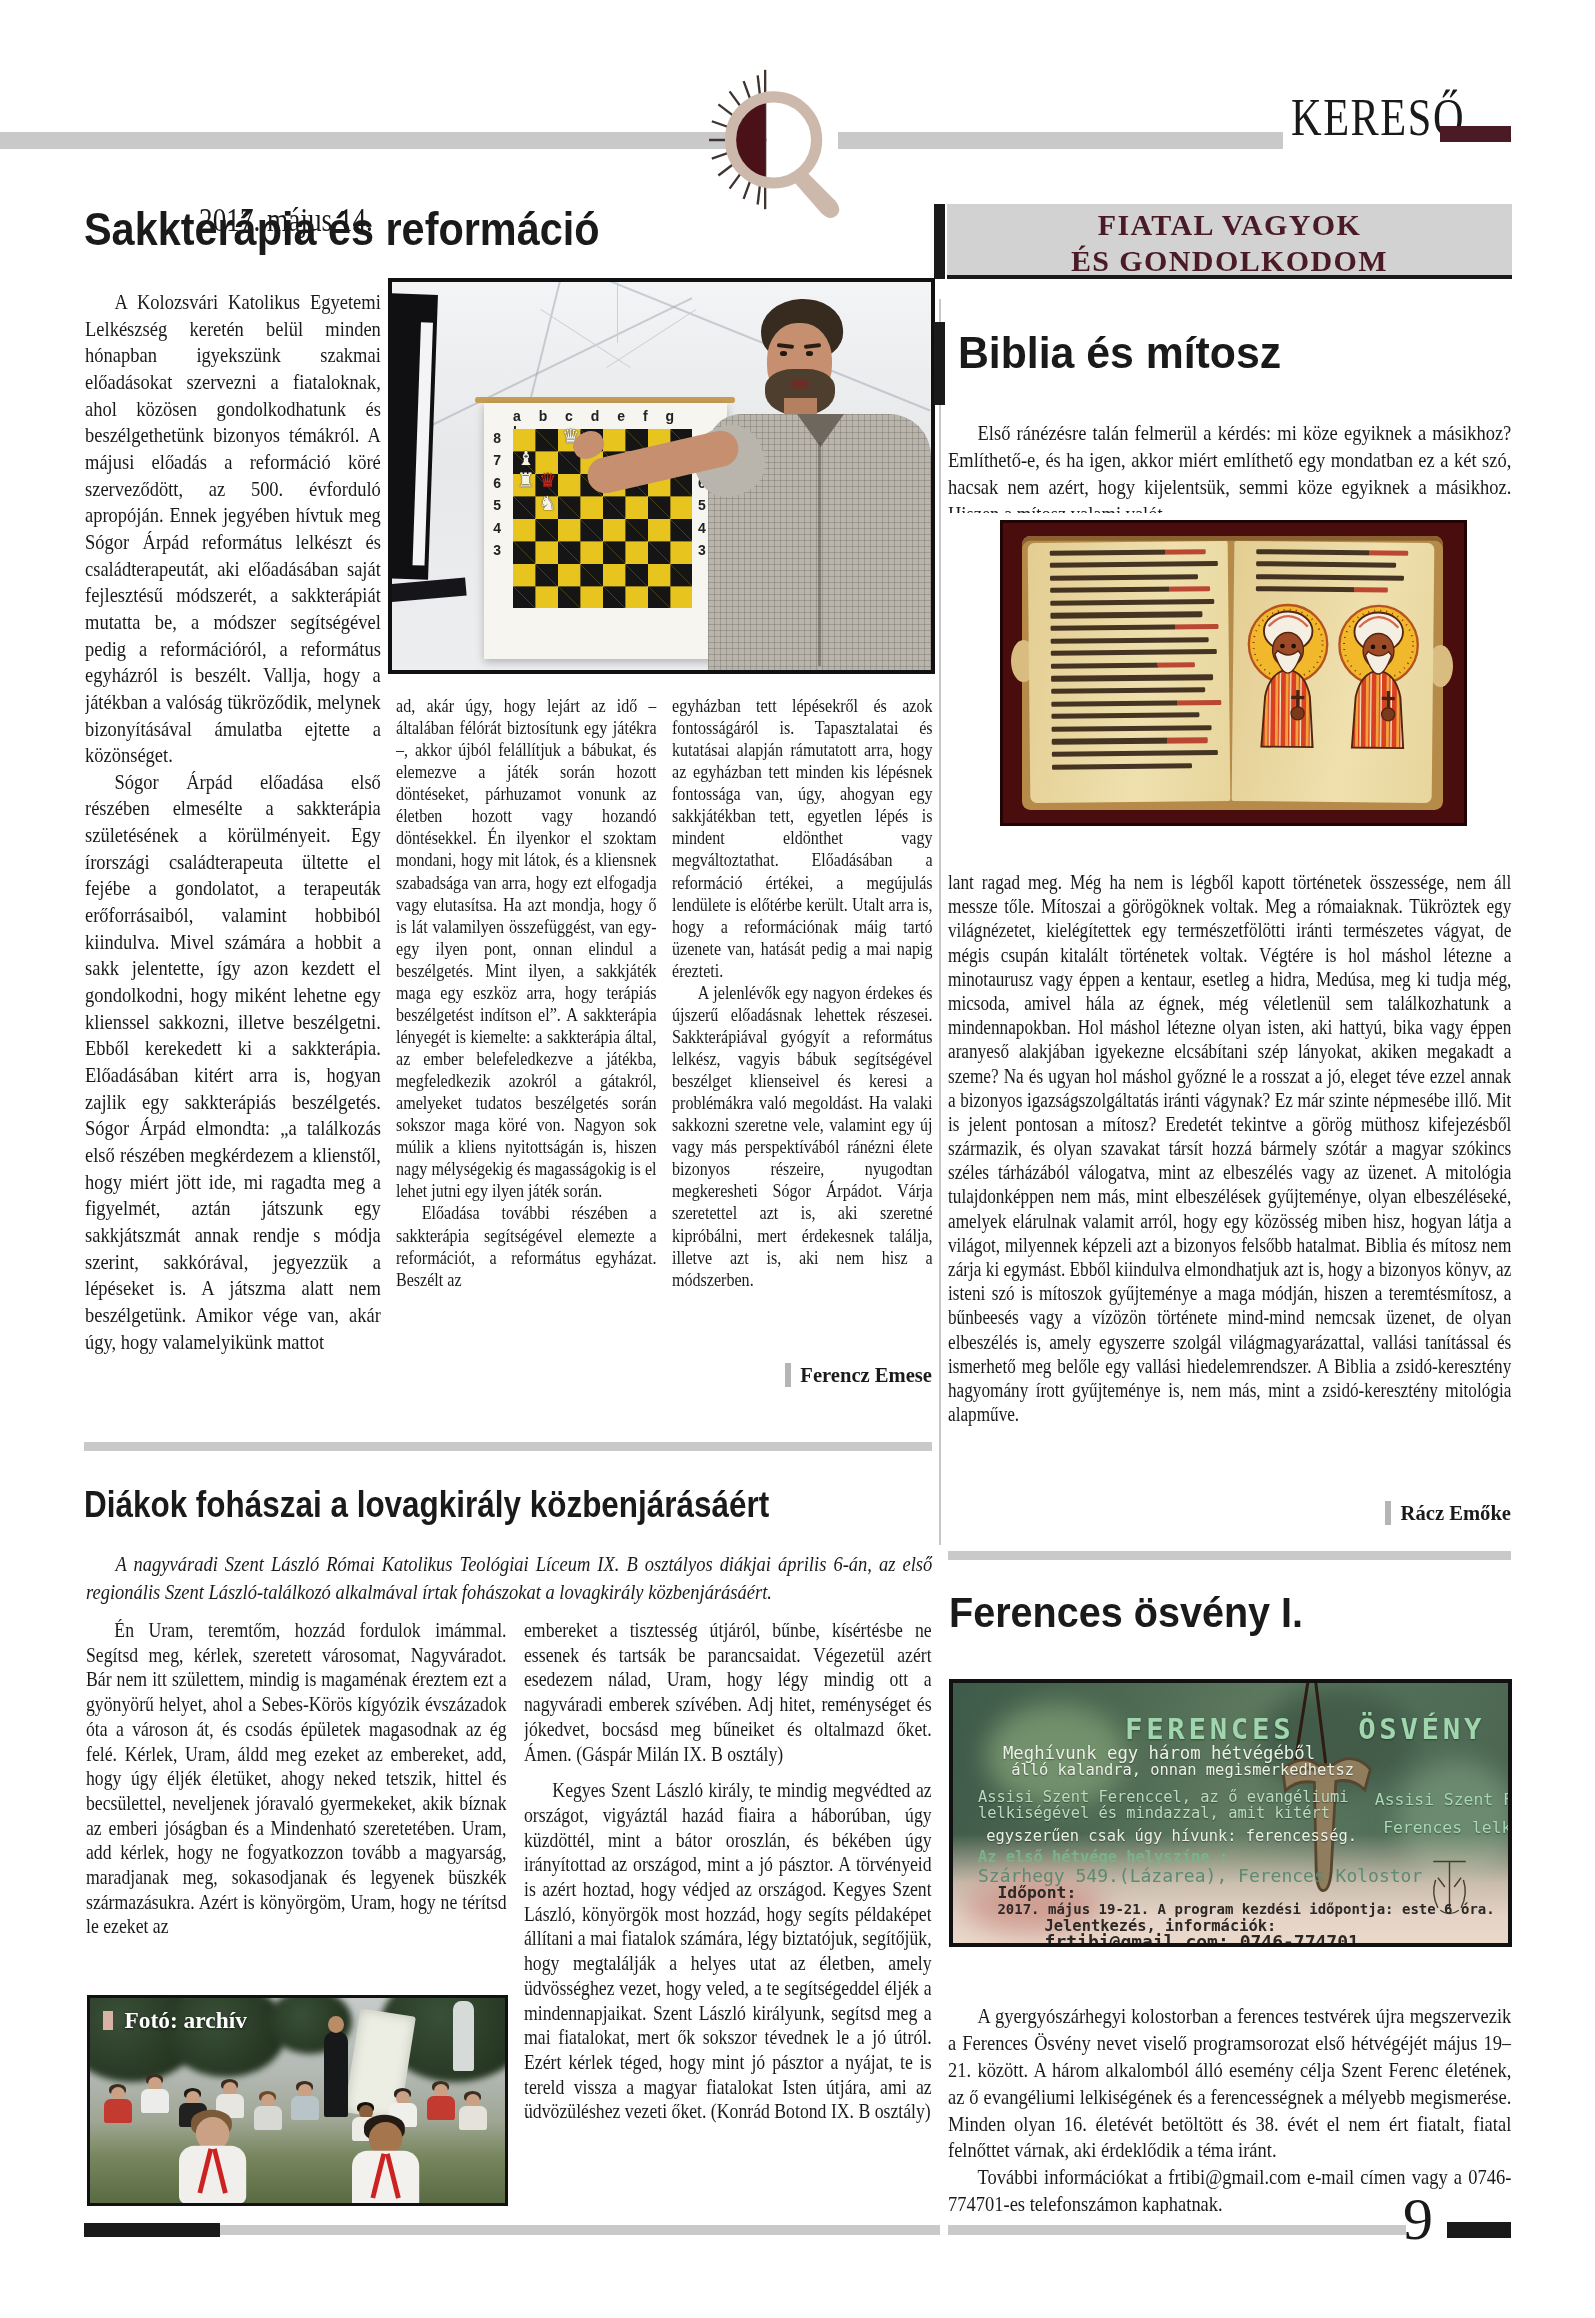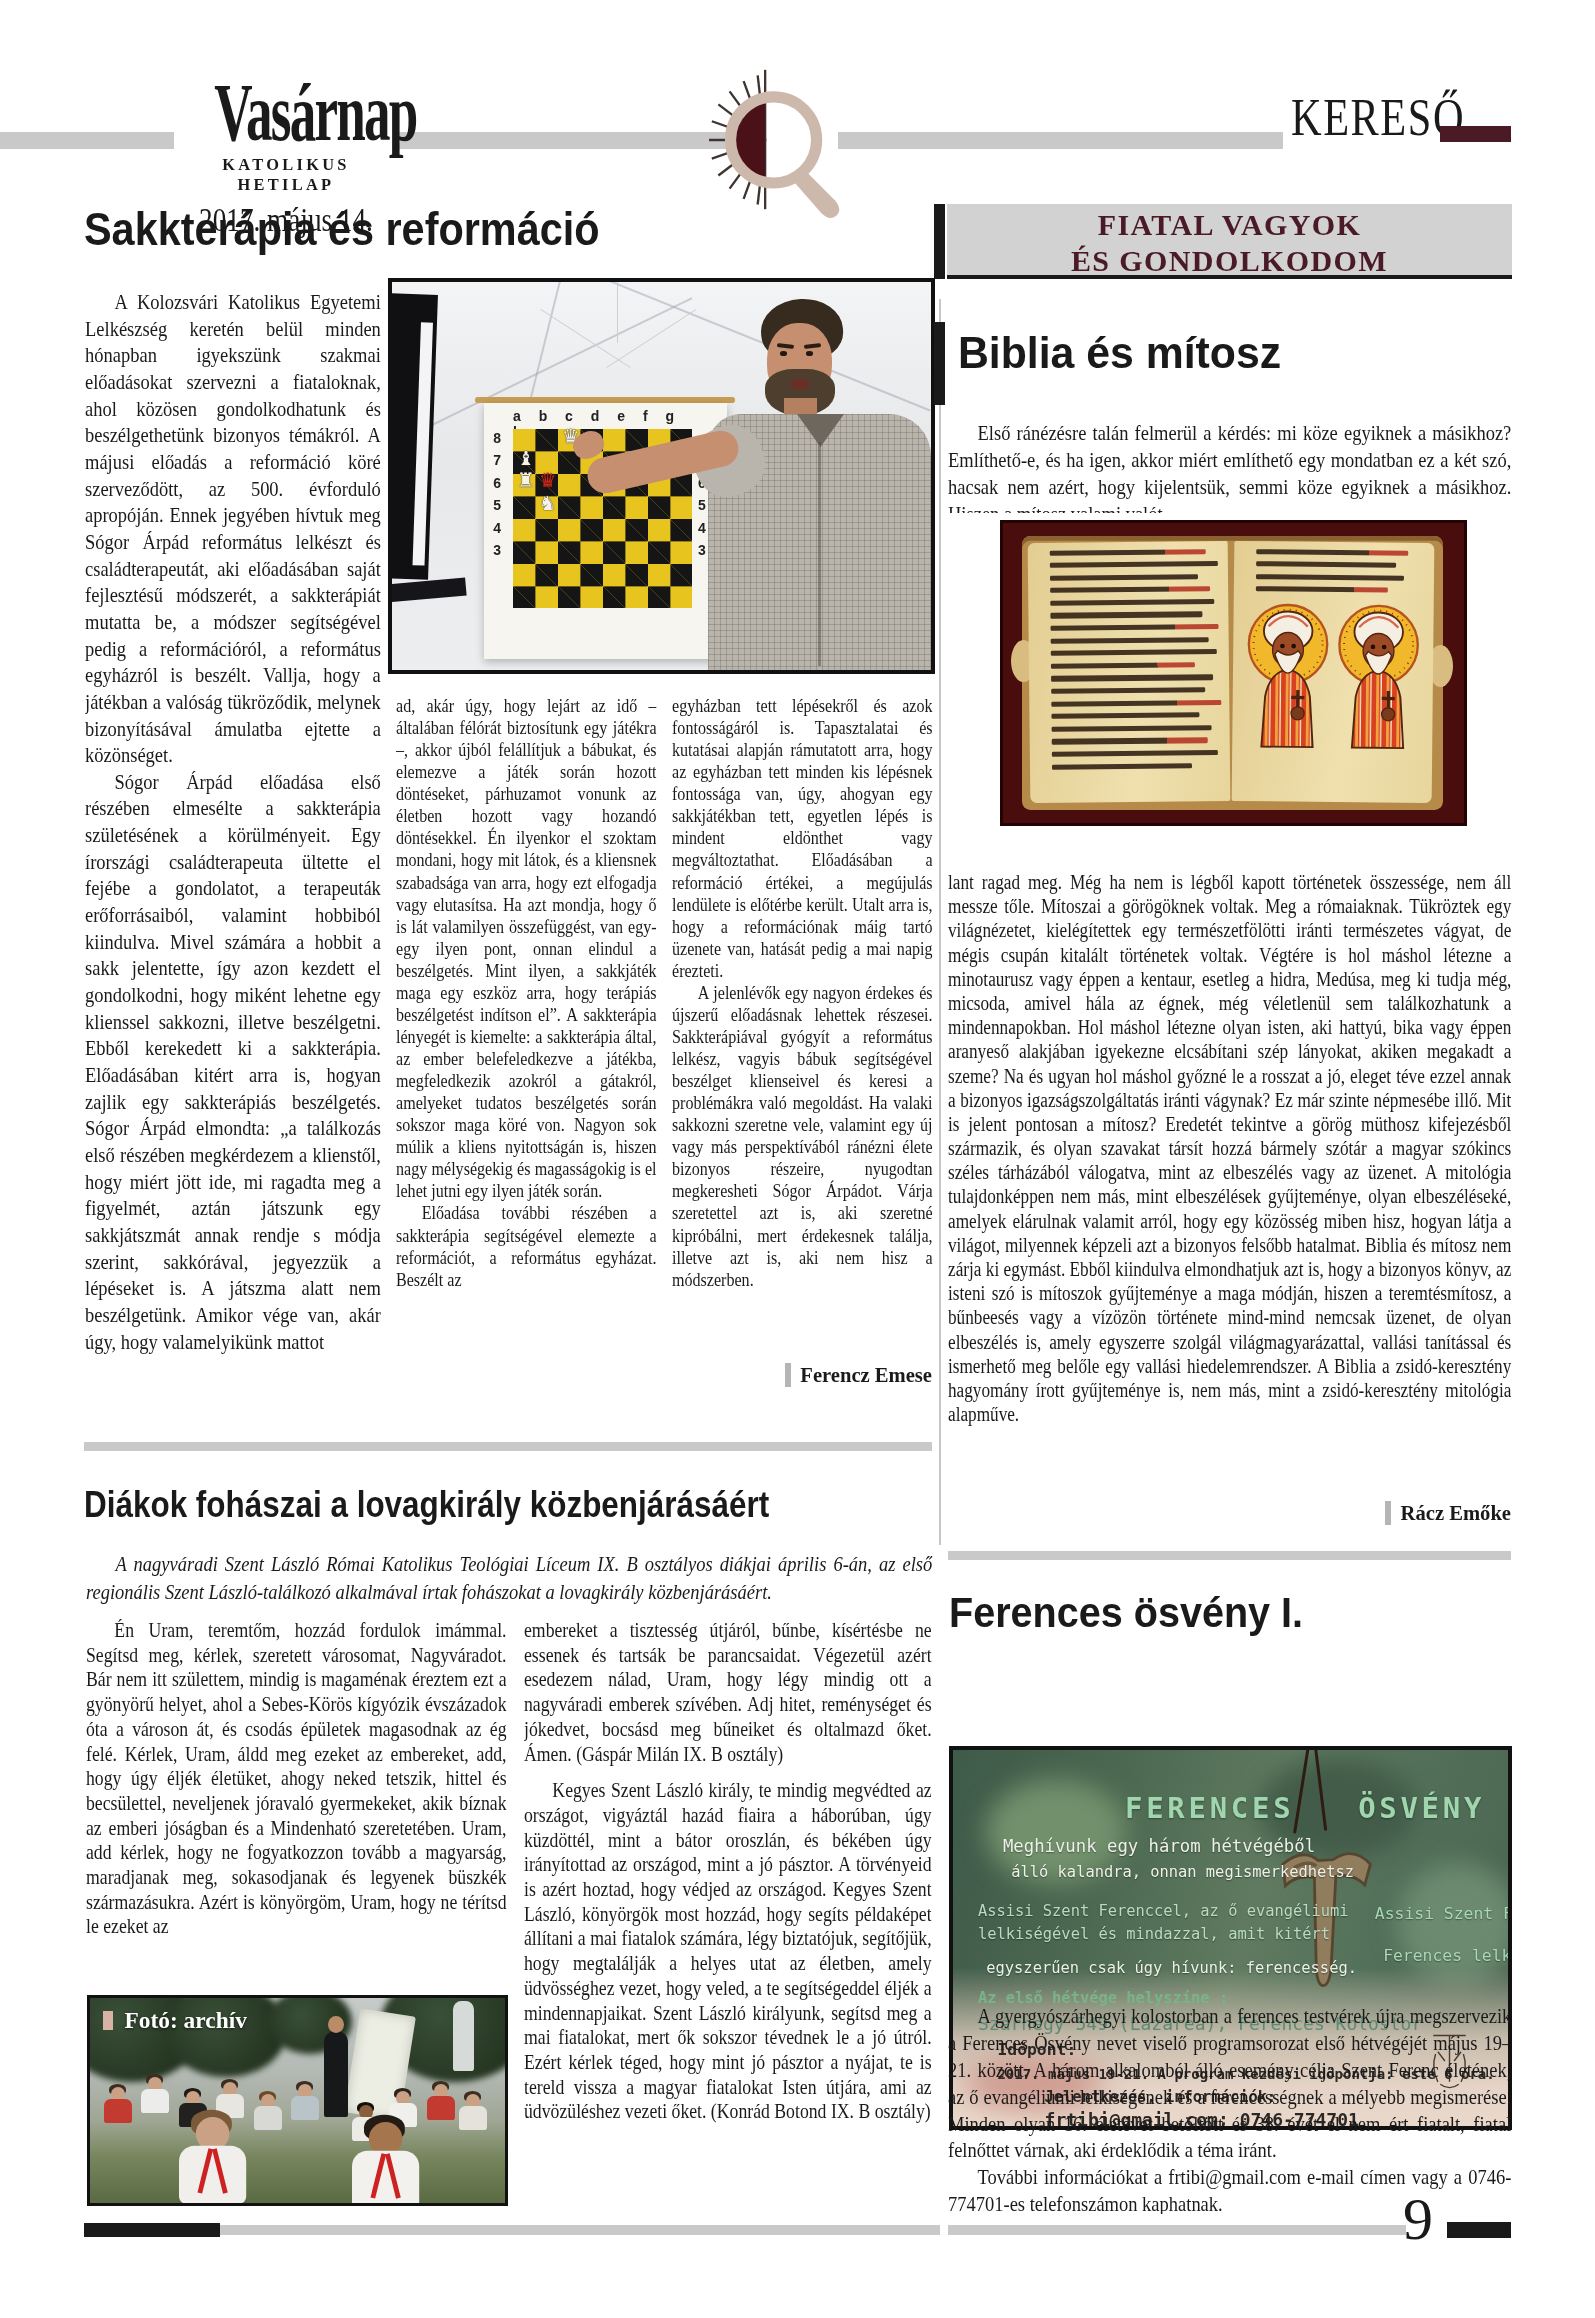--- a/index.html
+++ b/index.html
@@ -81,21 +81,21 @@
   .page-edge{position:absolute;left:18.7px;top:13px;width:421px;height:274px;background:#b68a48;border-radius:8.4px;box-shadow:0 4.7px 0 #8a6230 inset;}
   .pageL,.pageR{position:absolute;top:18.7px;width:200px;height:260px;background:linear-gradient(100deg,#e3cd92,#efe0ae 60%,#e7d59c);}
   .pageL{left:26px;border-radius:6.5px 1.9px 1.9px 6.5px;transform:rotate(-0.6deg);}
   .pageR{left:230px;border-radius:1.9px 6.5px 6.5px 1.9px;transform:rotate(0.6deg);}
   .sl{height:5.1px;background:#2e1d10;margin:7.5px 17px 0 21.5px;border-radius:1.4px;opacity:.88;}
   .sl.r{background:linear-gradient(90deg,#2e1d10 0 74%,#b33322 74%);}
   .clasp{position:absolute;width:25px;height:42px;background:#d9bd80;border-radius:50%;}
   .saints{position:absolute;left:6.5px;top:56px;}
 
   
-  .poster{position:absolute;left:949px;top:1746px;width:563px;height:384px;border:4.7px solid #111;box-sizing:border-box;
+  .poster{position:absolute;left:949px;top:1679px;width:563px;height:268px;border:4.7px solid #111;box-sizing:border-box;
           background:linear-gradient(105deg,#3e5a49 0%,#4d6952 28%,#5f7a60 52%,#53705a 72%,#49624e 100%);overflow:hidden;
           font-family:"DejaVu Sans Mono",monospace;}
   .blob{position:absolute;border-radius:50%;filter:blur(12px);}
   .poster-bottom{position:absolute;left:0;bottom:0;width:100%;height:42%;
           background:linear-gradient(180deg,rgba(222,203,188,0) 0%,rgba(222,203,188,.85) 45%,#e4d3c6 75%,#ead9cb 100%);}
   .pt{position:absolute;white-space:nowrap;}
   .poster-title{font-size:29px;font-weight:700;letter-spacing:3.7px;color:#9fd6ad;text-shadow:0 0.9px 1.9px rgba(0,0,0,.35);}
   .inv{color:#edf2e8;font-size:15.4px;text-shadow:0 0.9px 1.4px rgba(0,0,0,.4);}
   .inv.g{color:#b9dcc0;}
   .side-lbl{color:#a8d8b4;font-size:16.4px;text-shadow:0 0.9px 1.4px rgba(0,0,0,.4);}
@@ -125,24 +125,20 @@
   .page-num{position:absolute;left:1403px;top:2185px;font-size:60px;}
 </style>
 </head>
 <body>
 
 <div id="page">
 
   <div class="band" style="left:0;width:762px;"></div>
   <div class="band" style="left:838px;width:445px;"></div>
 
-  <div class="logo-box">
-    <div class="logo-main">Vasárnap</div>
-    <div class="logo-sub">KATOLIKUS HETILAP</div>
-  </div>
   <div class="logo-date">2017. május 14.</div>
 
   <svg class="abs" style="left:695px;top:65px;" width="159" height="178" viewBox="0 0 340 380">
     <g stroke="#3f3430" stroke-width="5">
       <line x1="150" y1="160" x2="30" y2="160"></line>
         <line x1="150" y1="160" x2="36" y2="120"></line>
       <line x1="150" y1="160" x2="50" y2="84"></line> 
         <line x1="150" y1="160" x2="74" y2="56"></line>
       <line x1="150" y1="160" x2="104" y2="34"></line> 
         <line x1="150" y1="160" x2="134" y2="22"></line>

